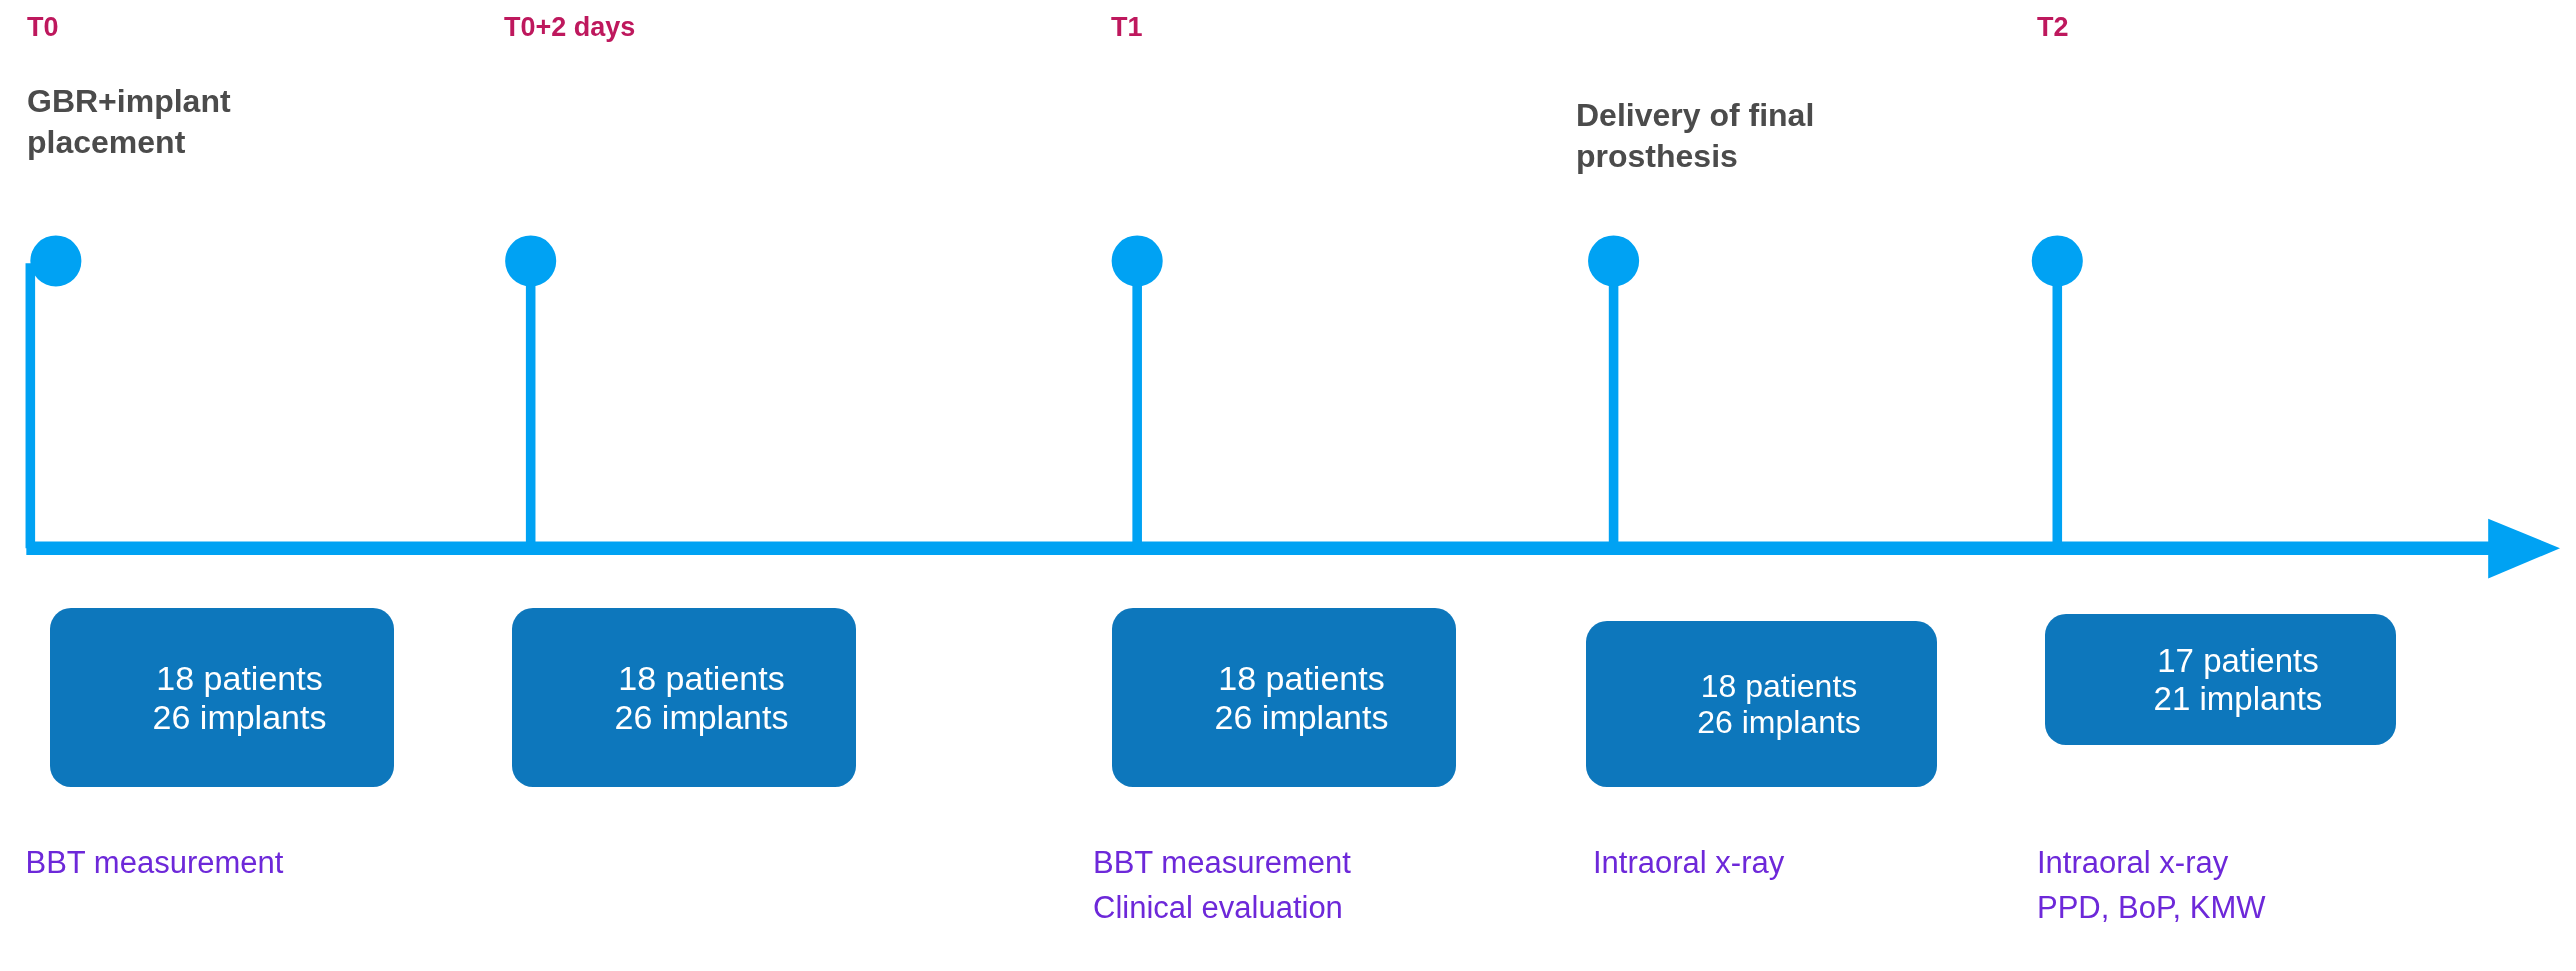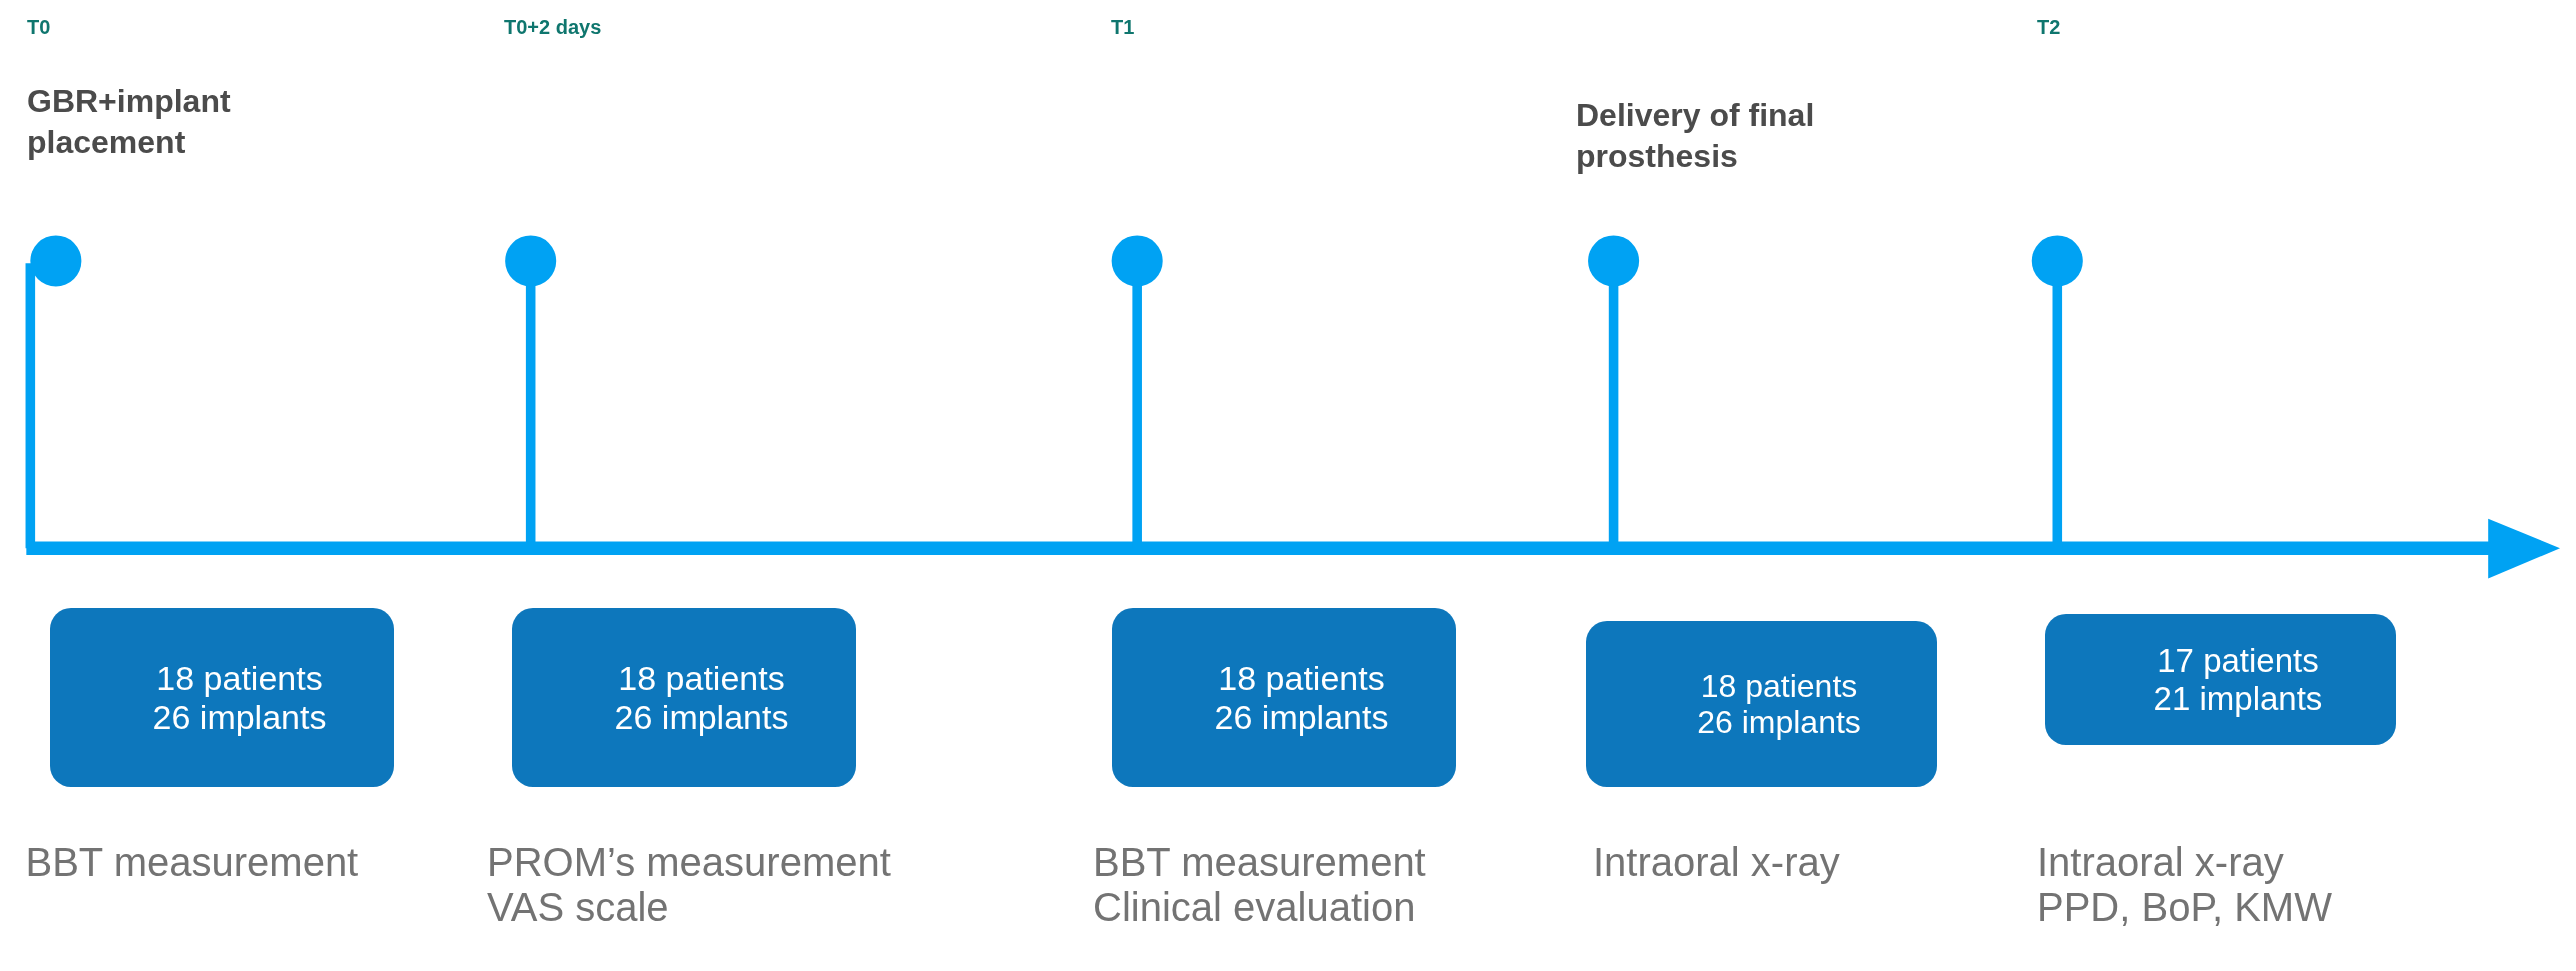--- a/index.html
+++ b/index.html
@@ -21,23 +21,23 @@
     position: absolute;
     left: 0;
     top: 0;
     width: 2576px;
     height: 972px;
     pointer-events: none;
   }
   .milestone-code {
     position: absolute;
     font-weight: bold;
-    font-size: 20px;
+    font-size: 27px;
     line-height: 35px;
-    color: #0f766e;
+    color: #be185d;
     white-space: nowrap;
   }
   .milestone-desc {
     position: absolute;
     font-weight: bold;
     font-size: 32px;
     line-height: 41px;
     color: #4b4b4b;
     white-space: pre-line;
   }
@@ -57,22 +57,22 @@
     padding-left: 35px;
   }
   .count-line {
     display: block;
     white-space: nowrap;
   }
 
   
   .note {
     position: absolute;
-    color: #737373;
-    font-size: 40px;
+    color: #6d28d9;
+    font-size: 31px;
     line-height: 45px;
     white-space: pre-line;
   }
 </style>
 </head>
 <body>
 
 <div id="canvas">
 
   <svg id="timeline-svg" viewBox="0 0 3228 1218">
@@ -102,22 +102,20 @@
     <span class="count-line">26 implants</span>
   </div>
   <div class="note" style="left:25.5px; top:840px; width:447px;">BBT measurement</div>
 
   <div class="milestone-code" style="left:504px; top:9.6px;">T0+2 days</div>
   <div class="milestone-desc" style="left:504px; top:81px; width:351px;"></div>
   <div class="count-box" style="left:512px; top:608px; width:309px; height:179px; font-size:34px;">
     <span class="count-line">18 patients</span>
     <span class="count-line">26 implants</span>
   </div>
-  <div class="note" style="left:487px; top:840px; width:511px;">PROM’s measurement
-VAS scale</div>
 
   <div class="milestone-code" style="left:1111px; top:9.6px;">T1</div>
   <div class="count-box" style="left:1112px; top:608px; width:309px; height:179px; font-size:34px;">
     <span class="count-line">18 patients</span>
     <span class="count-line">26 implants</span>
   </div>
   <div class="note" style="left:1093px; top:840px; width:479px;">BBT measurement
 Clinical evaluation</div>
 
   <div class="milestone-code" style="left:1576px; top:9.6px;"></div>

